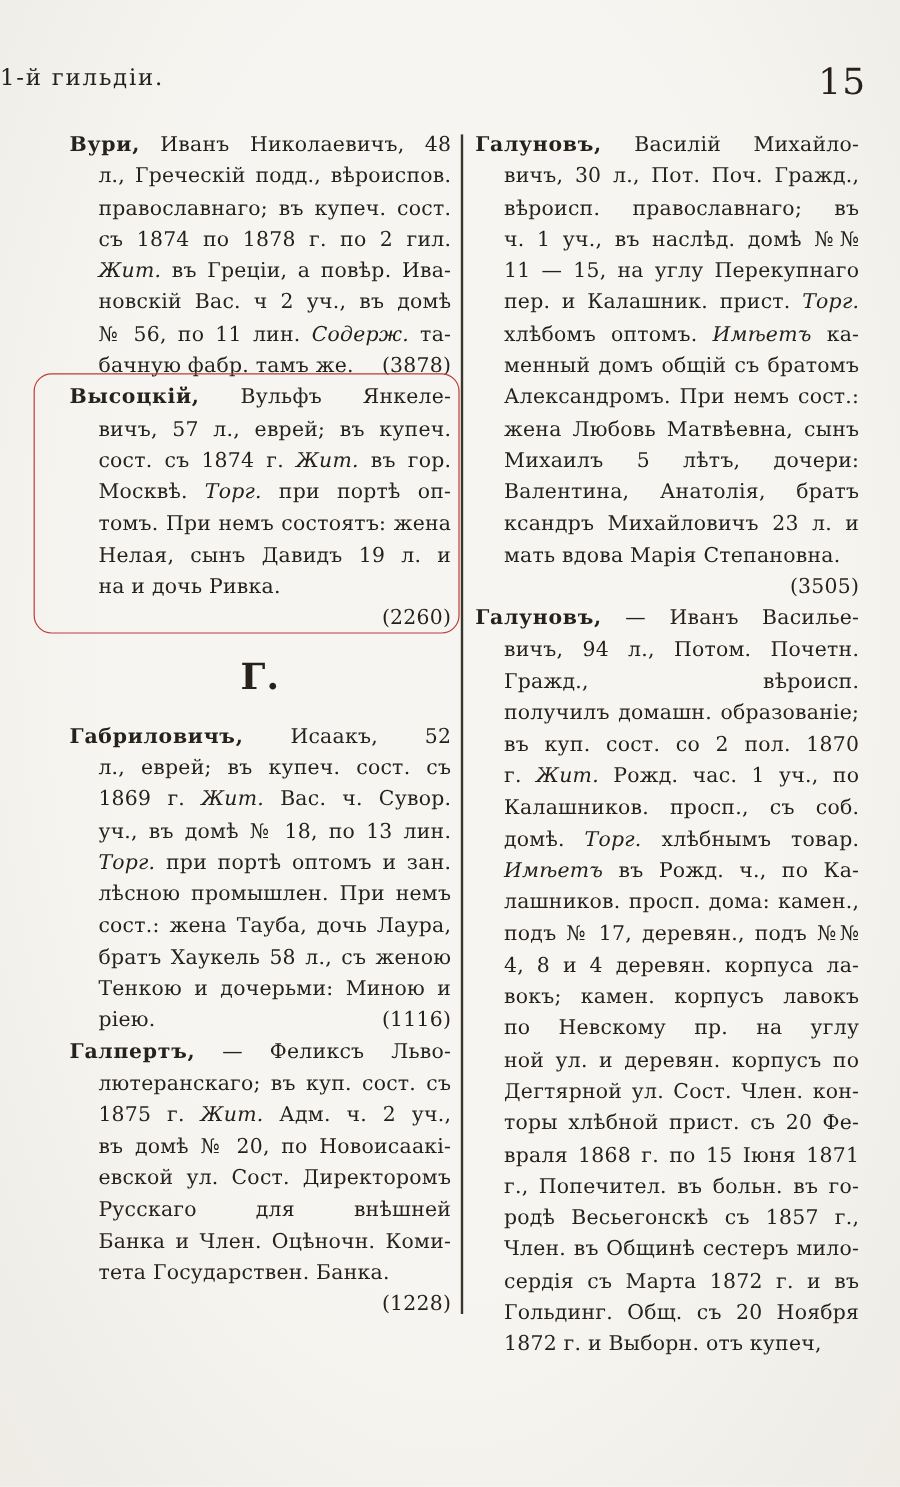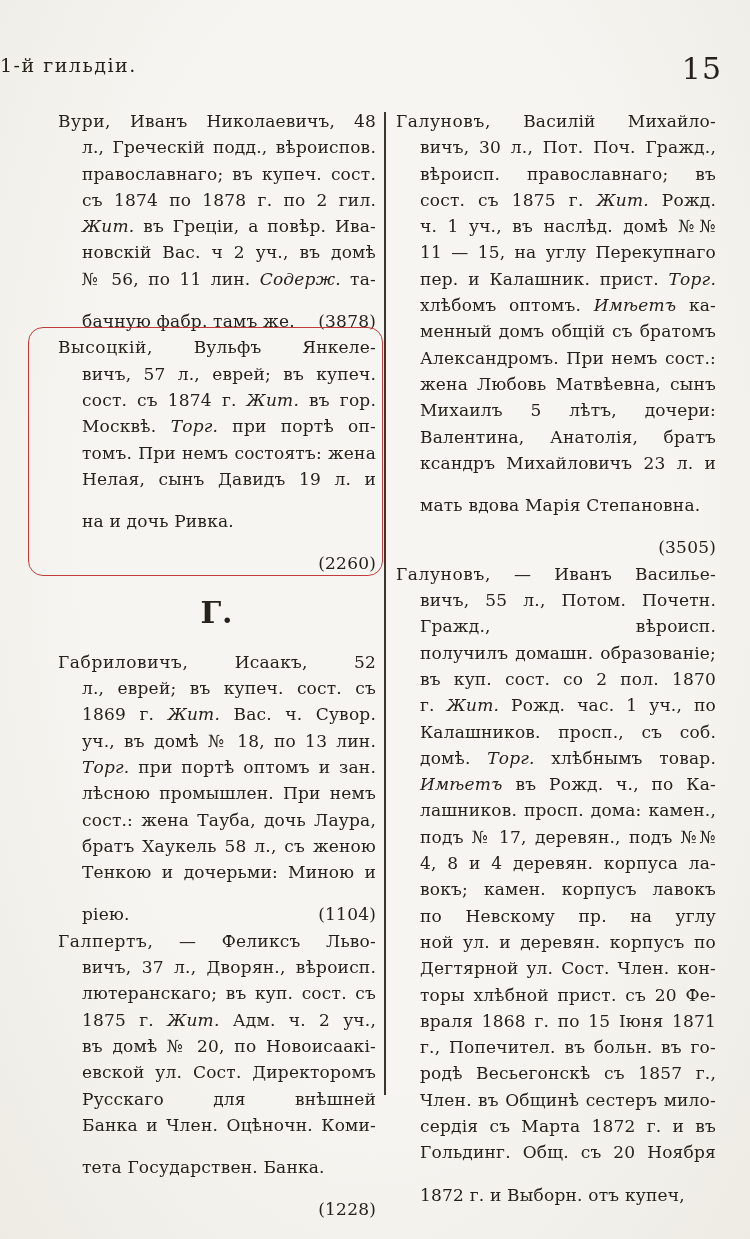--- a/index.html
+++ b/index.html
@@ -25,23 +25,23 @@
     position:absolute;top:108px;font-size:17px;line-height:26.3px;
     letter-spacing:0.2px;
   }
   .col-left{left:58px;width:318px;}
   .col-right{left:396px;width:320px;}
   .line{
     text-align:justify;text-align-last:justify;
     height:26.3px;overflow:hidden;
   }
   .line.cont{padding-left:24px;}
-  .line.end{text-align-last:left;margin-top:16px;}
+  .line.end{text-align-last:left;}
   .line.has-right{display:flex;justify-content:space-between;text-align:left;text-align-last:left;}
-  .st-b{font-weight:normal;letter-spacing:0.6px;}
+  .st-b{font-weight:bold;letter-spacing:0.6px;}
   .st-i{font-style:italic;}
   .rnum{white-space:nowrap;}
   .section-head{
     height:72px;line-height:72px;text-align:center;
     font-weight:bold;font-size:30px;letter-spacing:1px;
   }
   .entry{position:relative;}
   .red-box{
     position:absolute;left:-30px;right:-7px;top:-7px;bottom:1px;
     border:1.5px solid #c03b3b;border-radius:15px;
@@ -89,64 +89,62 @@
       <div class="line cont"><span class="lseg"><span class="st-n">л., еврей; въ купеч. сост. съ</span></span></div>
       <div class="line cont"><span class="lseg"><span class="st-n">1869 г. </span><span class="st-i">Жит.</span><span class="st-n"> Вас. ч. Сувор.</span></span></div>
       <div class="line cont"><span class="lseg"><span class="st-n">уч., въ домѣ № 18, по 13 лин.</span></span></div>
       <div class="line cont"><span class="lseg"><span class="st-i">Торг.</span><span class="st-n"> при портѣ оптомъ и зан.</span></span></div>
       <div class="line cont"><span class="lseg"><span class="st-n">лѣсною промышлен. При немъ</span></span></div>
       <div class="line cont"><span class="lseg"><span class="st-n">сост.: жена Тауба, дочь Лаура,</span></span></div>
       <div class="line cont"><span class="lseg"><span class="st-n">братъ Хаукель 58 л., съ женою</span></span></div>
       <div class="line cont"><span class="lseg"><span class="st-n">Тенкою и дочерьми: Миною и Ма-</span></span></div>
       <div class="line cont end has-right">
         <span class="lseg"><span class="st-n">ріею.</span></span>
-        <span class="rnum">(1104)</span>
+        <span class="rnum">(1116)</span>
       </div>
     </div>
     <div class="entry">
       <div class="line first"><span class="lseg"><span class="st-b">Галпертъ,</span><span class="st-n"> — Феликсъ Льво-</span></span></div>
-      <div class="line cont"><span class="lseg"><span class="st-n">вичъ, 37 л., Дворян., вѣроисп.</span></span></div>
       <div class="line cont"><span class="lseg"><span class="st-n">лютеранскаго; въ куп. сост. съ</span></span></div>
       <div class="line cont"><span class="lseg"><span class="st-n">1875 г. </span><span class="st-i">Жит.</span><span class="st-n"> Адм. ч. 2 уч.,</span></span></div>
       <div class="line cont"><span class="lseg"><span class="st-n">въ домѣ № 20, по Новоисаакі-</span></span></div>
       <div class="line cont"><span class="lseg"><span class="st-n">евской ул. Сост. Директоромъ</span></span></div>
       <div class="line cont"><span class="lseg"><span class="st-n">Русскаго для внѣшней торговли</span></span></div>
       <div class="line cont"><span class="lseg"><span class="st-n">Банка и Член. Оцѣночн. Коми-</span></span></div>
       <div class="line cont end"><span class="lseg"><span class="st-n">тета Государствен. Банка.</span></span></div>
       <div class="line cont end has-right">
         <span class="lseg"></span>
         <span class="rnum">(1228)</span>
       </div>
     </div>
   </div>
 <div class="col col-right" id="col-right">
     <div class="entry">
       <div class="line first"><span class="lseg"><span class="st-b">Галуновъ,</span><span class="st-n"> Василій Михайло-</span></span></div>
       <div class="line cont"><span class="lseg"><span class="st-n">вичъ, 30 л., Пот. Поч. Гражд.,</span></span></div>
       <div class="line cont"><span class="lseg"><span class="st-n">вѣроисп. православнаго; въ куп.</span></span></div>
-      <div class="line cont"><span class="lseg"><span class="st-n">сост. съ 1875 г. </span><span class="st-i">Жит.</span><span class="st-n"> Рожд.</span></span></div>
       <div class="line cont"><span class="lseg"><span class="st-n">ч. 1 уч., въ наслѣд. домѣ №№</span></span></div>
       <div class="line cont"><span class="lseg"><span class="st-n">11 — 15, на углу Перекупнаго</span></span></div>
       <div class="line cont"><span class="lseg"><span class="st-n">пер. и Калашник. прист. </span><span class="st-i">Торг.</span></span></div>
       <div class="line cont"><span class="lseg"><span class="st-n">хлѣбомъ оптомъ. </span><span class="st-i">Имѣетъ</span><span class="st-n"> ка-</span></span></div>
       <div class="line cont"><span class="lseg"><span class="st-n">менный домъ общій съ братомъ</span></span></div>
       <div class="line cont"><span class="lseg"><span class="st-n">Александромъ. При немъ сост.:</span></span></div>
       <div class="line cont"><span class="lseg"><span class="st-n">жена Любовь Матвѣевна, сынъ</span></span></div>
       <div class="line cont"><span class="lseg"><span class="st-n">Михаилъ 5 лѣтъ, дочери: Марія,</span></span></div>
       <div class="line cont"><span class="lseg"><span class="st-n">Валентина, Анатолія, братъ Але-</span></span></div>
       <div class="line cont"><span class="lseg"><span class="st-n">ксандръ Михайловичъ 23 л. и</span></span></div>
       <div class="line cont end"><span class="lseg"><span class="st-n">мать вдова Марія Степановна.</span></span></div>
       <div class="line cont end has-right">
         <span class="lseg"></span>
         <span class="rnum">(3505)</span>
       </div>
     </div>
     <div class="entry">
       <div class="line first"><span class="lseg"><span class="st-b">Галуновъ,</span><span class="st-n"> — Иванъ Василье-</span></span></div>
-      <div class="line cont"><span class="lseg"><span class="st-n">вичъ, 55 л., Потом. Почетн.</span></span></div>
+      <div class="line cont"><span class="lseg"><span class="st-n">вичъ, 94 л., Потом. Почетн.</span></span></div>
       <div class="line cont"><span class="lseg"><span class="st-n">Гражд., вѣроисп. православнаго,</span></span></div>
       <div class="line cont"><span class="lseg"><span class="st-n">получилъ домашн. образованіе;</span></span></div>
       <div class="line cont"><span class="lseg"><span class="st-n">въ куп. сост. со 2 пол. 1870</span></span></div>
       <div class="line cont"><span class="lseg"><span class="st-n">г. </span><span class="st-i">Жит.</span><span class="st-n"> Рожд. час. 1 уч., по</span></span></div>
       <div class="line cont"><span class="lseg"><span class="st-n">Калашников. просп., съ соб.</span></span></div>
       <div class="line cont"><span class="lseg"><span class="st-n">домѣ. </span><span class="st-i">Торг.</span><span class="st-n"> хлѣбнымъ товар.</span></span></div>
       <div class="line cont"><span class="lseg"><span class="st-i">Имѣетъ</span><span class="st-n"> въ Рожд. ч., по Ка-</span></span></div>
       <div class="line cont"><span class="lseg"><span class="st-n">лашников. просп. дома: камен.,</span></span></div>
       <div class="line cont"><span class="lseg"><span class="st-n">подъ № 17, деревян., подъ №№</span></span></div>
       <div class="line cont"><span class="lseg"><span class="st-n">4, 8 и 4 деревян. корпуса ла-</span></span></div>

